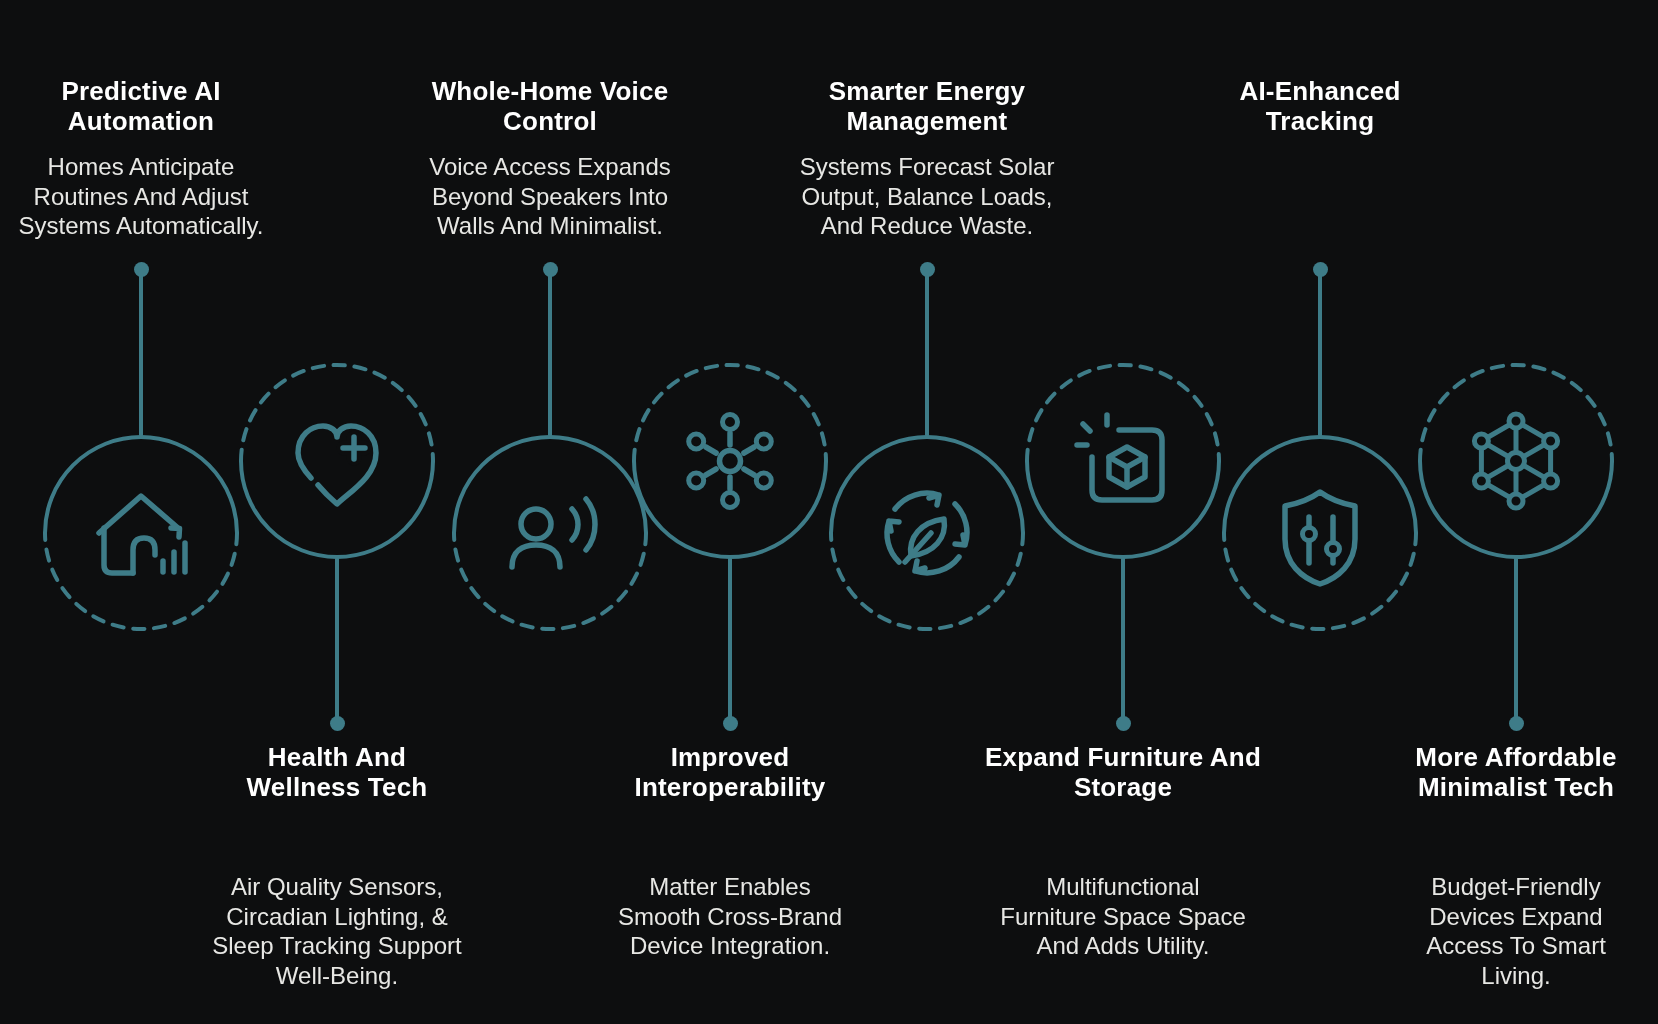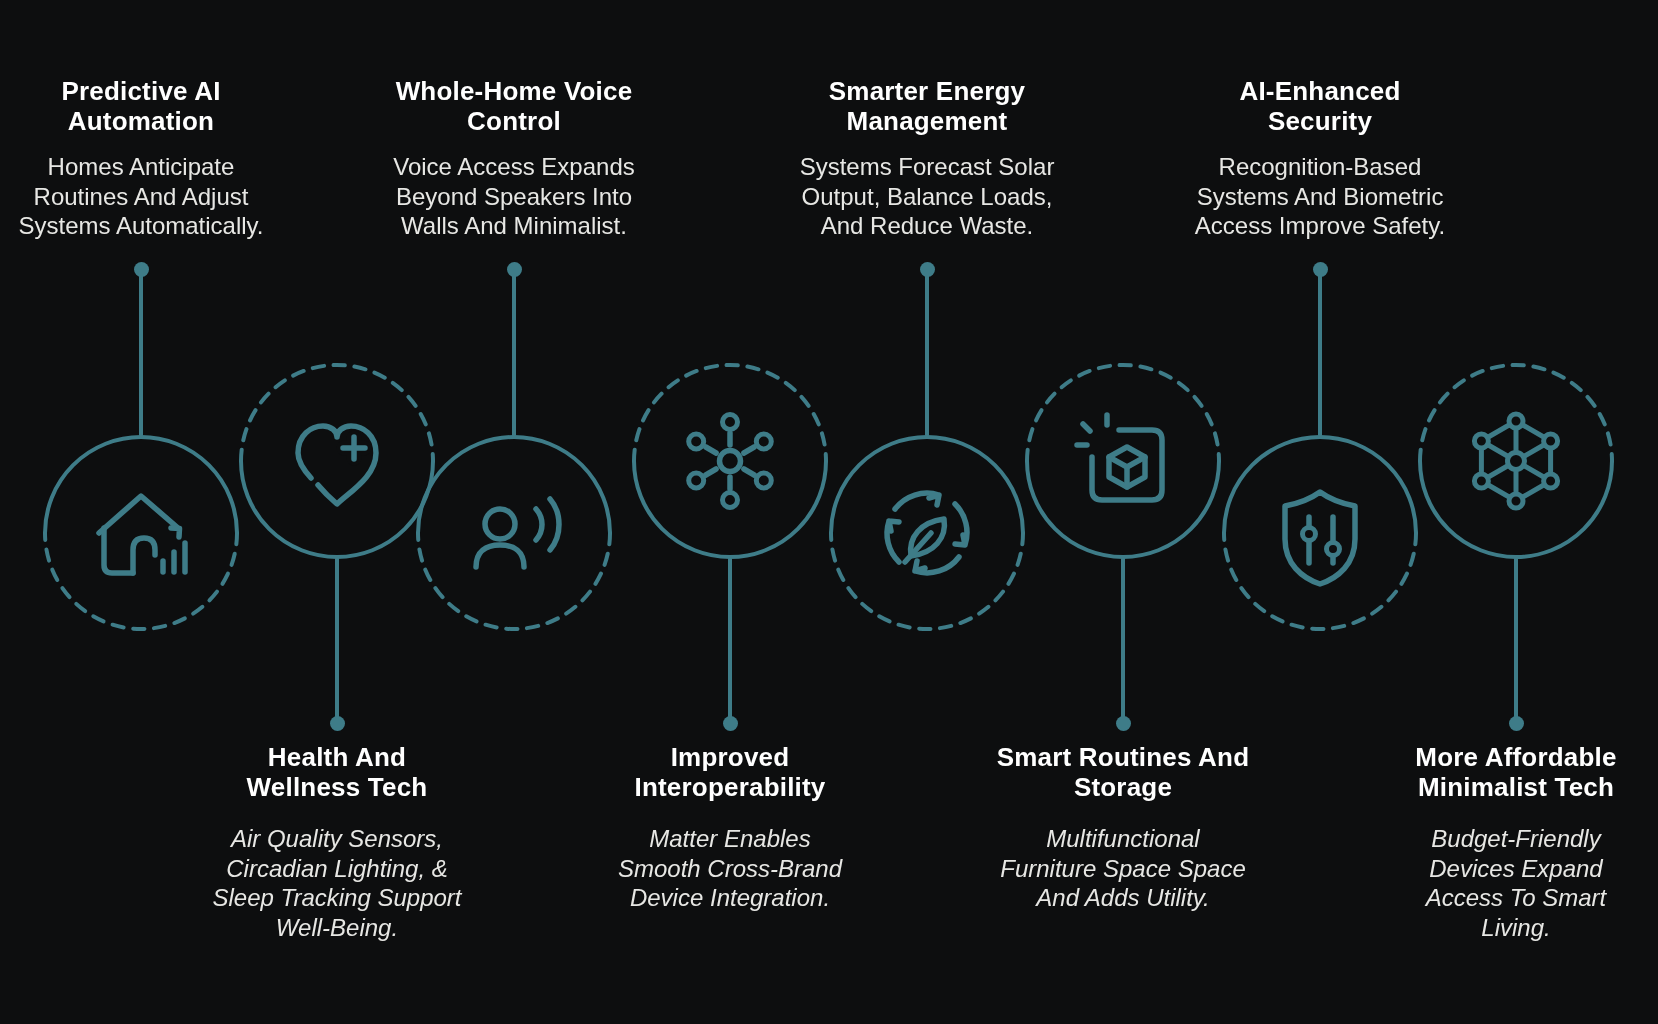--- a/index.html
+++ b/index.html
@@ -22,21 +22,21 @@
     white-space:pre-line;letter-spacing:.2px;
   }
   .desc{
     position:absolute;width:100%;text-align:center;
     color:var(--body);font-size:24px;line-height:29.5px;font-weight:400;
     white-space:pre-line;
   }
   .pos-top .title{top:76px;}
   .pos-top .desc{top:152px;}
   .pos-bottom .title{top:742px;}
-  .pos-bottom .desc{top:824px;font-style:italic;}
+  .pos-bottom .desc{top:872px;}
   .dot{
     position:absolute;left:142.5px;width:15px;height:15px;border-radius:50%;
     background:var(--accent);
   }
   .pos-top .dot{top:261.5px;}
   .pos-bottom .dot{top:715.5px;}
   .connector{
     position:absolute;left:148px;width:4px;background:var(--accent);border-radius:2px;
   }
   .pos-top .connector{top:269px;height:168px;}
@@ -92,21 +92,21 @@
     <div class="connector"></div>
     <div class="dot"></div>
     <div class="title">Health And
 Wellness Tech</div>
     <div class="desc">Air Quality Sensors,
 Circadian Lighting, &amp;
 Sleep Tracking Support
 Well-Being.</div>
   </div>
 
-  <div class="column pos-top" style="left:364px">
+  <div class="column pos-top" style="left:400px">
     <div class="title">Whole-Home Voice
 Control</div>
     <div class="desc">Voice Access Expands
 Beyond Speakers Into
 Walls And Minimalist.</div>
     <div class="dot"></div>
     <div class="connector"></div>
     <svg class="circle-svg" viewBox="0 0 200 200">
       <path class="ring" d="M4 100 A96 96 0 0 1 196 100"></path>
       <path class="ring dashed" d="M196 100 A96 96 0 0 1 4 100"></path>
@@ -179,33 +179,30 @@
         <path class="ic" d="M104 86 L122 96 V116 L104 126 L86 116 V96 Z"></path>
         <path class="ic" d="M86 96 L104 106 L122 96"></path>
         <path class="ic" d="M104 106 V126"></path>
         <path class="ic" d="M60 63 L67 70"></path>
         <path class="ic" d="M54 84 H64"></path>
         <path class="ic" d="M84 54 V64"></path>
       </g>
     </svg>
     <div class="connector"></div>
     <div class="dot"></div>
-    <div class="title">Smart Routines And
+    <div class="title">Expand Furniture And
 Storage</div>
     <div class="desc">Multifunctional
 Furniture Space Space
 And Adds Utility.</div>
   </div>
 
   <div class="column pos-top" style="left:1170px">
     <div class="title">AI-Enhanced
-Security</div>
-    <div class="desc">Recognition-Based
-Systems And Biometric
-Access Improve Safety.</div>
+Tracking</div>
     <div class="dot"></div>
     <div class="connector"></div>
     <svg class="circle-svg" viewBox="0 0 200 200">
       <path class="ring" d="M4 100 A96 96 0 0 1 196 100"></path>
       <path class="ring dashed" d="M196 100 A96 96 0 0 1 4 100"></path>
       <g>
         <path class="ic" d="M100 59 C89 67 76 71 65 73 V106 C65 131 82 145 100 151 C118 145 135 131 135 106 V73 C124 71 111 67 100 59 Z"></path>
         <path class="ic" d="M89 84 V93"></path>
         <circle class="ic ic-thin" cx="89" cy="101" r="6.5"></circle>
         <path class="ic" d="M89 109 V130"></path>

